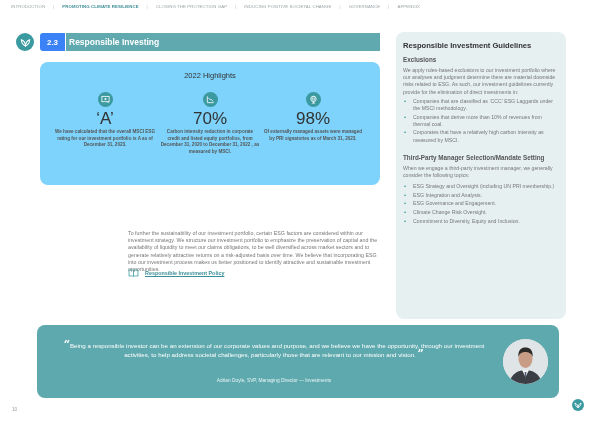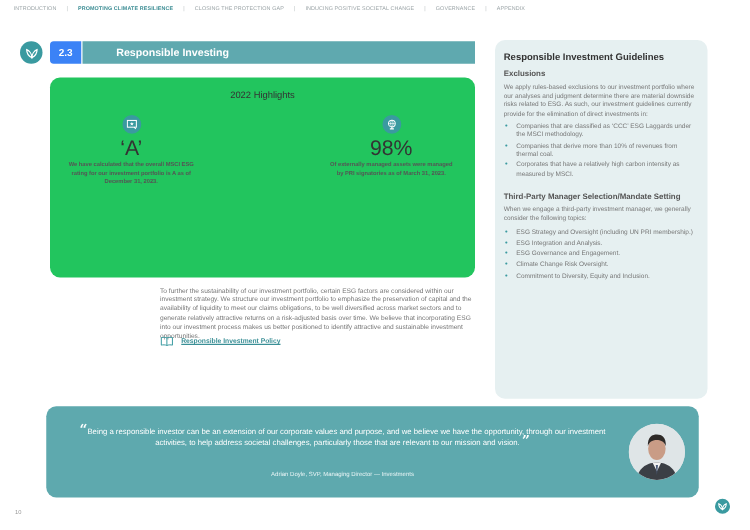--- a/index.html
+++ b/index.html
@@ -7,23 +7,23 @@
   body { position: relative; font-family: "Liberation Sans", sans-serif; color: #555; }
 
   .topnav { position: absolute; left: 11px; top: 4px; display: flex; align-items: center; font-size: 4.3px; letter-spacing: 0.1px; color: #9aa3a6; white-space: nowrap; }
   .topnav .item { text-transform: uppercase; }
   .topnav .item.active { color: #3e8e95; font-weight: bold; }
   .topnav .sep { margin: 0 8px; color: #b9c0c2; }
 
   .section-icon { position: absolute; left: 16px; top: 33px; width: 18px; height: 18px; border-radius: 50%; background: #3a9aa0; display: flex; align-items: center; justify-content: center; }
   .section-bar { position: absolute; left: 40px; top: 33px; width: 340px; height: 18px; display: flex; }
   .section-num { width: 25px; height: 18px; background: #3b82f6; color: #fff; font-weight: bold; font-size: 8px; display: flex; align-items: center; justify-content: center; border-radius: 3px 0 0 3px; }
-  .section-title { flex: 1; height: 18px; background: #5fa9af; color: #fff; font-weight: bold; font-size: 8.5px; display: flex; align-items: center; padding-left: 27px; margin-left: 1px; }
+  .section-title { flex: 1; height: 18px; background: #5fa9af; color: #fff; font-weight: bold; font-size: 8.5px; display: flex; align-items: center; padding-left: 3px; margin-left: 1px; }
 
-  .highlights { position: absolute; left: 40px; top: 62px; width: 340px; height: 160px; background: #22c55e; border-radius: 8px; }
+  .highlights { position: absolute; left: 40px; top: 62px; width: 340px; height: 123px; background: #7dd3fc; border-radius: 8px; }
   .hl-title { position: absolute; left: 0; width: 100%; top: 9px; text-align: center; font-size: 7.5px; color: #333; }
   .hl-col { position: absolute; top: 30px; width: 100px; text-align: center; }
   .hl-icon { width: 15px; height: 15px; border-radius: 50%; background: #3a9aa0; margin: 0 auto; display: flex; align-items: center; justify-content: center; }
   .hl-value { font-size: 17px; color: #333; margin-top: 2px; line-height: 19px; }
   .hl-desc { font-size: 4.6px; font-weight: bold; color: #555; line-height: 6.5px; margin-top: 1px; }
 
   .guidelines { position: absolute; left: 396px; top: 32px; width: 170px; height: 287px; background: #e6f0f1; border-radius: 8px; padding: 9px 0 0 7px; }
   .g-title { font-size: 7.6px; font-weight: bold; color: #333; }
   .g-sub { font-size: 6.3px; font-weight: bold; color: #555; margin-top: 6px; line-height: 8px; }
   .g-text { font-size: 5.2px; color: #777; line-height: 7.2px; margin-top: 3px; padding-right: 6px; }
@@ -81,20 +81,30 @@
       <svg width="9" height="9" viewBox="0 0 10 10">
         <rect x="1" y="1.5" width="8" height="6" fill="none" stroke="#fff" stroke-width="0.9"></rect>
         <path d="M5 2.8 L5.5 4 L6.7 4.1 L5.8 4.8 L6.1 6 L5 5.3 L3.9 6 L4.2 4.8 L3.3 4.1 L4.5 4 Z" fill="#fff"></path>
         <path d="M7 7.5 L8.5 9" stroke="#fff" stroke-width="0.9"></path>
       </svg>
     </div>
     <div class="hl-value">‘A’</div>
     <div class="hl-desc">We have calculated that the overall MSCI ESG rating for our investment portfolio is A as of December 31, 2023.</div>
   </div>
 
+  <div class="hl-col" style="left:120px;">
+    <div class="hl-icon">
+      <svg width="9" height="9" viewBox="0 0 10 10">
+        <path d="M1.5 1.5 L1.5 8.5 L8.5 8.5" fill="none" stroke="#fff" stroke-width="0.9"></path>
+        <path d="M2.5 3 L5 5.5 L6 5 L8 7.3" fill="none" stroke="#fff" stroke-width="0.9"></path>
+      </svg>
+    </div>
+    <div class="hl-value">70%</div>
+    <div class="hl-desc">Carbon intensity reduction in corporate credit and listed equity portfolios, from December 31, 2020 to December 31, 2022 , as measured by MSCI.</div>
+  </div>
 
   <div class="hl-col" style="left:223px;">
     <div class="hl-icon">
       <svg width="9" height="9" viewBox="0 0 10 10">
         <circle cx="5" cy="4.3" r="3" fill="none" stroke="#fff" stroke-width="0.9"></circle>
         <path d="M2.5 4.3 L7.5 4.3 M5 1.3 C3.5 3 3.5 5.6 5 7.3 M5 1.3 C6.5 3 6.5 5.6 5 7.3" fill="none" stroke="#fff" stroke-width="0.6"></path>
         <path d="M3.2 9 L6.8 9 M5 7.3 L5 9" stroke="#fff" stroke-width="0.9"></path>
       </svg>
     </div>
     <div class="hl-value">98%</div>

